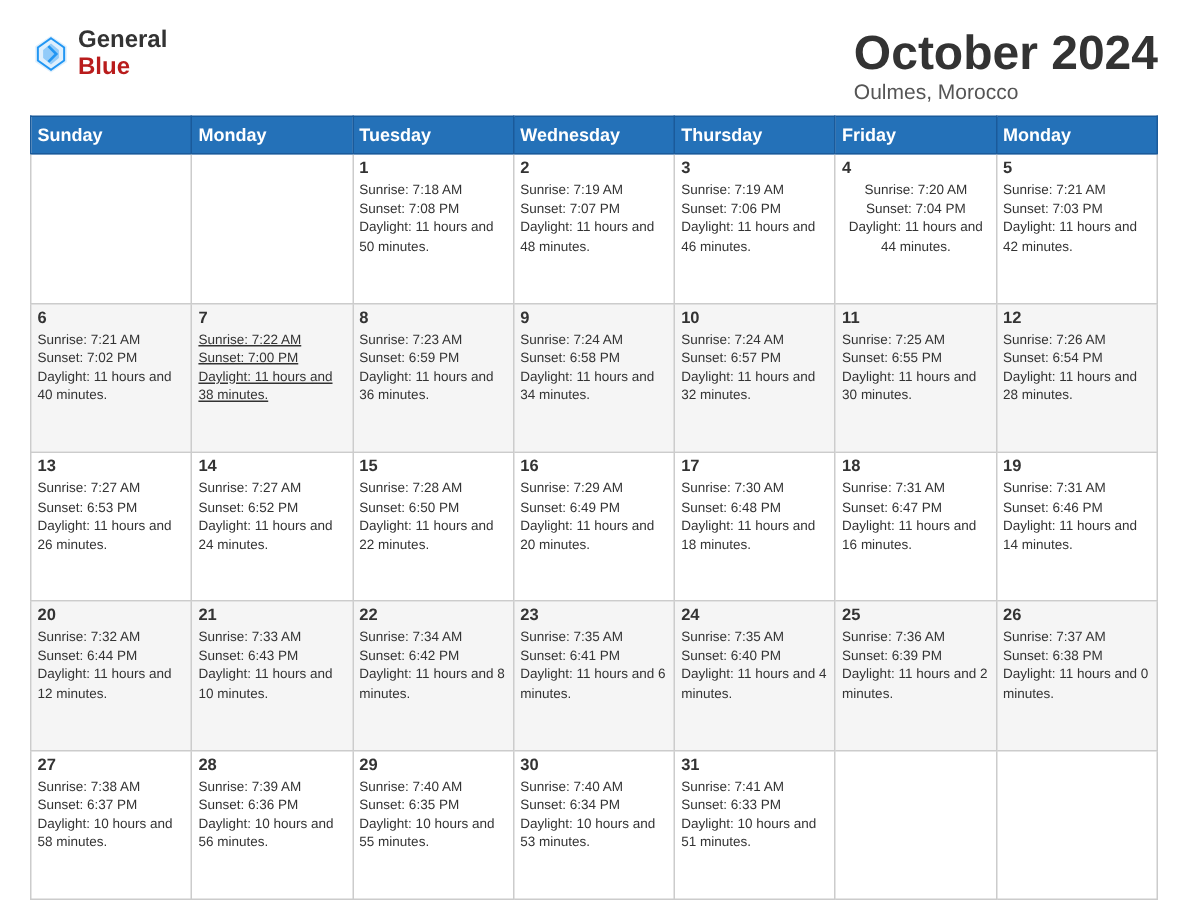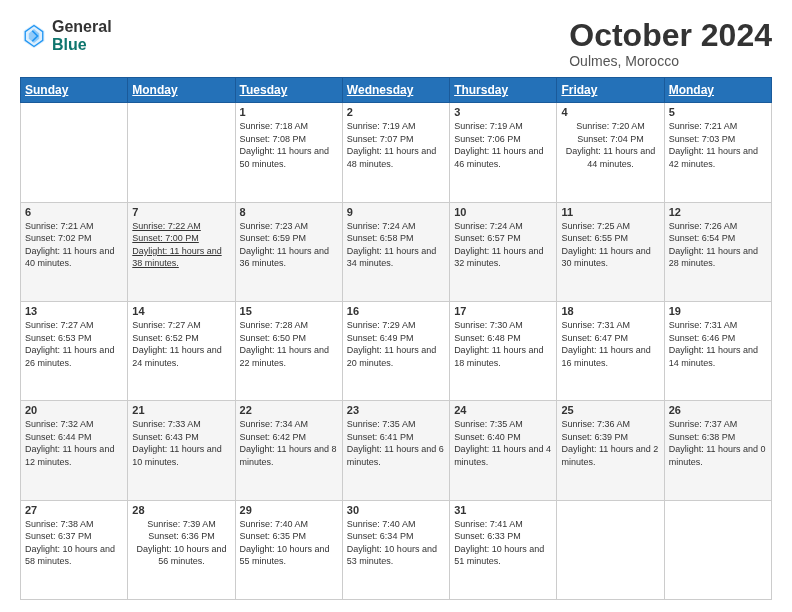--- a/index.html
+++ b/index.html
@@ -84,37 +84,37 @@
     .cell-info {
       font-size: 9px;
       line-height: 1.4;
       color: #333;
     }
     .empty-cell {
       background: #f9f9f9;
     }
     tr:nth-child(odd) td { background: #fff; }
     tr:nth-child(even) td { background: #f5f5f5; }
-    .calendar thead tr th { background: #2471b8; text-decoration: underline; }
+    .calendar thead tr th { background: #2471b8; }
   </style>
 </head>
 <body>
 
 <div class="page">
   <div class="header">
     <div class="logo">
       <svg class="logo-icon" viewBox="0 0 32 32">
         <polygon points="16,2 28,10 28,22 16,30 4,22 4,10" fill="#2196F3" opacity="0.15"></polygon>
         <polygon points="16,4 26,11 26,21 16,28 6,21 6,11" fill="none" stroke="#2196F3" stroke-width="1.5"></polygon>
         <polygon points="16,8 22,13 22,19 16,24 10,19 10,13" fill="#2196F3" opacity="0.4"></polygon>
         <path d="M14 10 L20 16 L14 22" fill="none" stroke="#2196F3" stroke-width="2"></path>
       </svg>
       <div class="logo-text">
         <div>General</div>
-        <div style="color:#0f766e">Blue</div>
+        <div style="color:#b91c1c">Blue</div>
       </div>
     </div>
     <div class="title-block">
       <div class="month-title">October 2024</div>
       <div class="location">Oulmes, Morocco</div>
     </div>
   </div>
 
   <table class="calendar">
     <thead>
@@ -297,21 +297,21 @@
         </tr>
         <tr>
           <td>
             <span class="day-num">27</span>
             <div class="cell-info" style="white-space: pre-line;">Sunrise: 7:38 AM
 Sunset: 6:37 PM
 Daylight: 10 hours and 58 minutes.</div>
           </td>
           <td>
             <span class="day-num">28</span>
-            <div class="cell-info" style="white-space: pre-line; text-align: center;">Sunrise: 7:39 AM
+            <div class="cell-info" style="white-space: pre-line;">Sunrise: 7:39 AM
 Sunset: 6:36 PM
 Daylight: 10 hours and 56 minutes.</div>
           </td>
           <td>
             <span class="day-num">29</span>
             <div class="cell-info" style="white-space: pre-line;">Sunrise: 7:40 AM
 Sunset: 6:35 PM
 Daylight: 10 hours and 55 minutes.</div>
           </td>
           <td>

